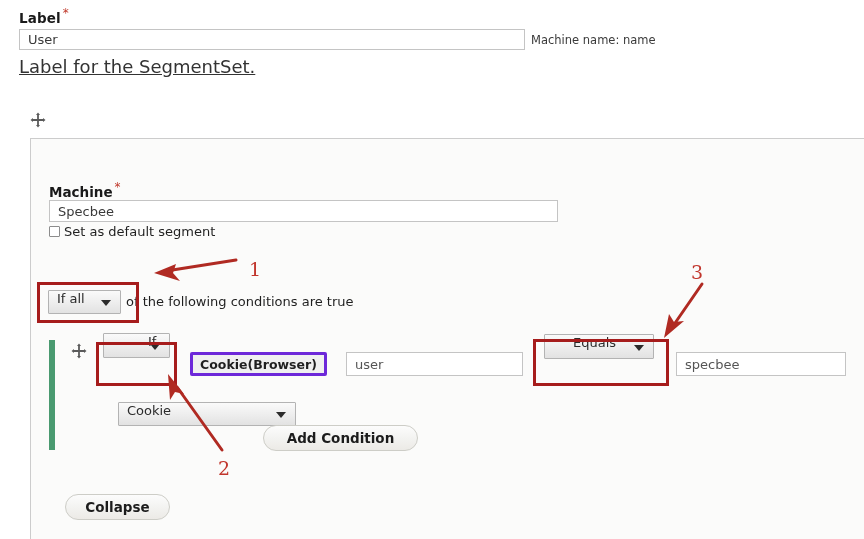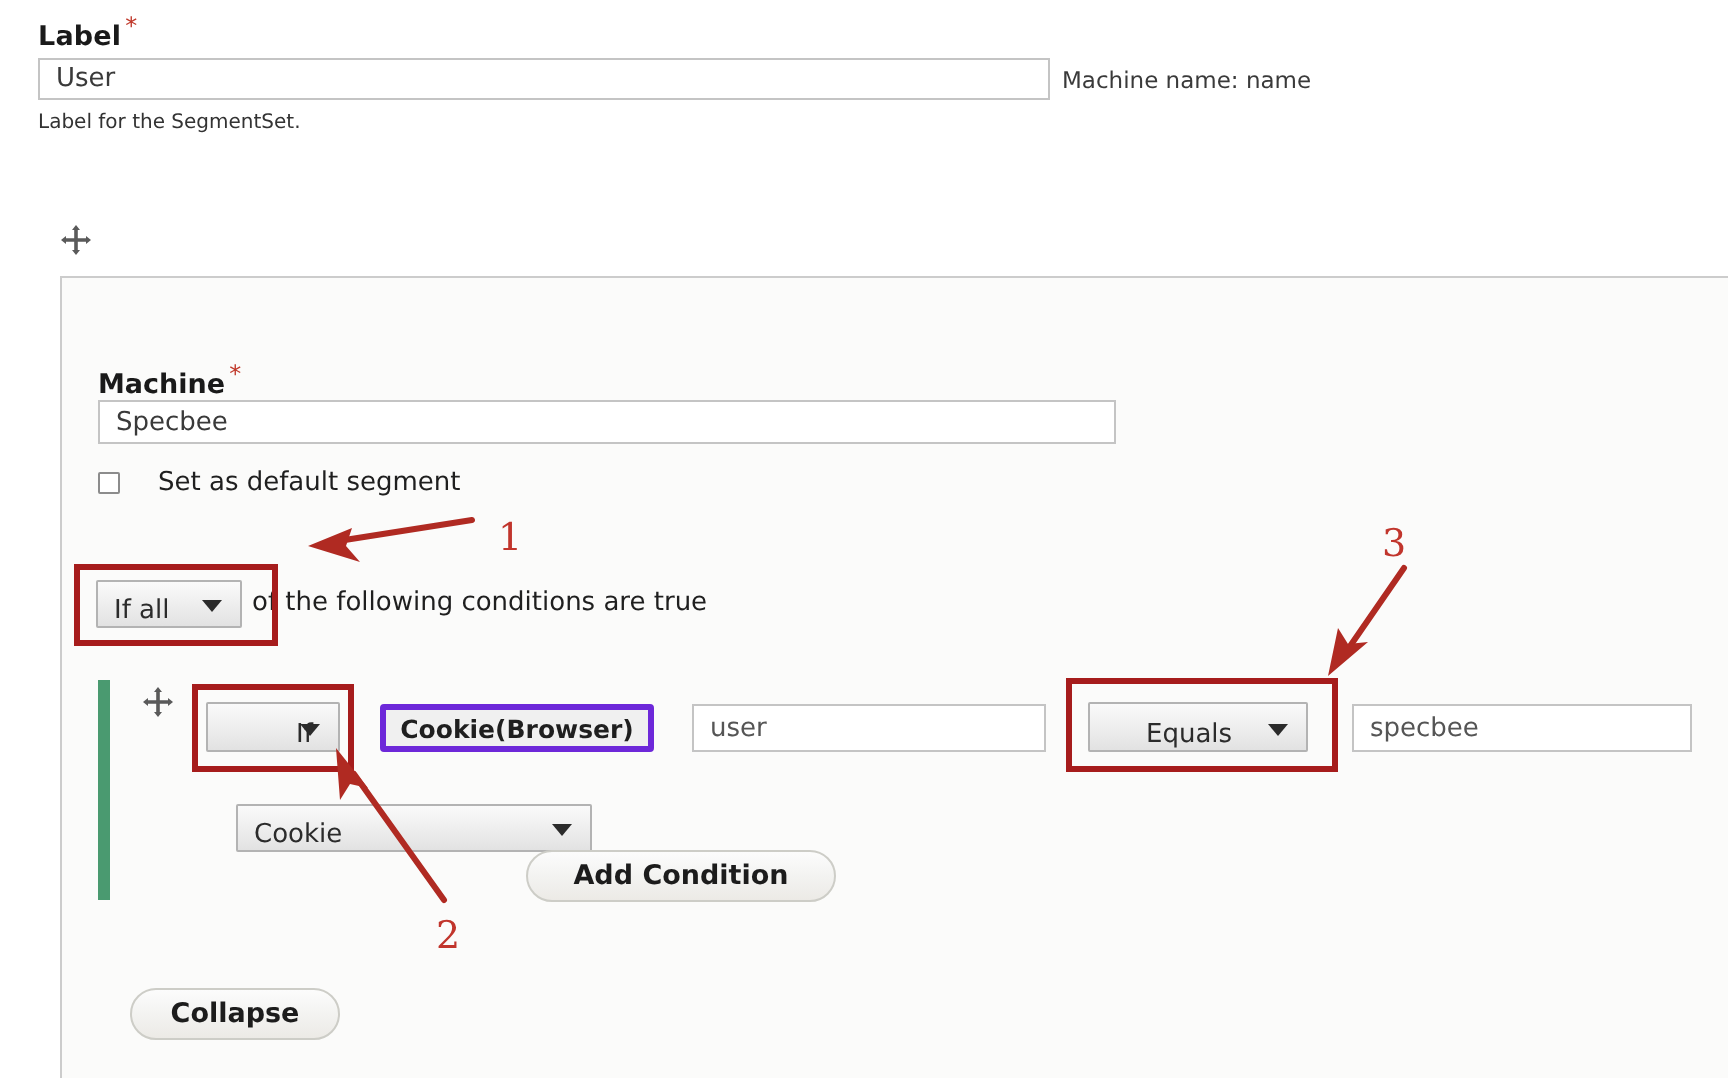--- a/index.html
+++ b/index.html
@@ -59,22 +59,23 @@
     position: absolute;
     left: 531px;
     top: 33px;
     font-size: 11.5px;
     color: #3a3a3a;
   }
   .field-desc {
     position: absolute;
     left: 19px;
     top: 56px;
-    font-size: 10px;
+    font-size: 18px;
     color: #333;
+    text-decoration: underline;
   }
 
   
   .drag-icon {
     display: block;
     width: 16px;
     height: 16px;
   }
   .drag-handle-top {
     position: absolute;
@@ -116,24 +117,24 @@
     background: #fff;
     font-family: inherit;
     font-size: 13px;
     color: #3a3a3a;
     padding: 0 8px;
     box-sizing: border-box;
   }
   .default-seg-row {
     position: absolute;
     left: 49px;
-    top: 234px;
+    top: 224px;
     display: flex;
     align-items: center;
-    gap: 19px;
+    gap: 4px;
   }
   .chk {
     width: 11px;
     height: 11px;
     border: 1px solid #8c8c8c;
     background: #fff;
     box-sizing: border-box;
     border-radius: 1px;
     flex: none;
   }
@@ -144,21 +145,21 @@
 
   
   .sel {
     position: relative;
     background: linear-gradient(to bottom, #fafafa 0%, #ededed 55%, #e2e2e2 100%);
     border: 1px solid #b3b3b3;
     box-sizing: border-box;
     font-family: inherit;
     color: #2b2b2b;
     display: flex;
-    align-items: flex-end;
+    align-items: flex-start;
     padding-left: 8px;
     border-radius: 1px;
   }
   .sel .caret {
     position: absolute;
     right: 9px;
     top: 50%;
     width: 0; height: 0;
     margin-top: -2px;
     border-left: 5px solid transparent;
@@ -187,21 +188,21 @@
     position: absolute;
     left: 49px;
     top: 340px;
     width: 6px;
     height: 110px;
     background: #4a9a70;
   }
   .if-select {
     position: absolute;
     left: 103px;
-    top: 351px;
+    top: 333px;
     width: 67px;
     height: 25px;
     font-size: 13px;
     padding-left: 44px;
   }
   .cookie-browser-btn {
     position: absolute;
     left: 190px;
     top: 352px;
     width: 137px;
@@ -227,21 +228,21 @@
     background: #fff;
     box-sizing: border-box;
     font-family: inherit;
     font-size: 13px;
     color: #555;
     padding: 0 8px;
   }
   .equals-select {
     position: absolute;
     left: 544px;
-    top: 351px;
+    top: 334px;
     width: 110px;
     height: 25px;
     font-size: 13px;
     padding-left: 28px;
   }
   .specbee-input {
     position: absolute;
     left: 676px;
     top: 352px;
     width: 170px;

